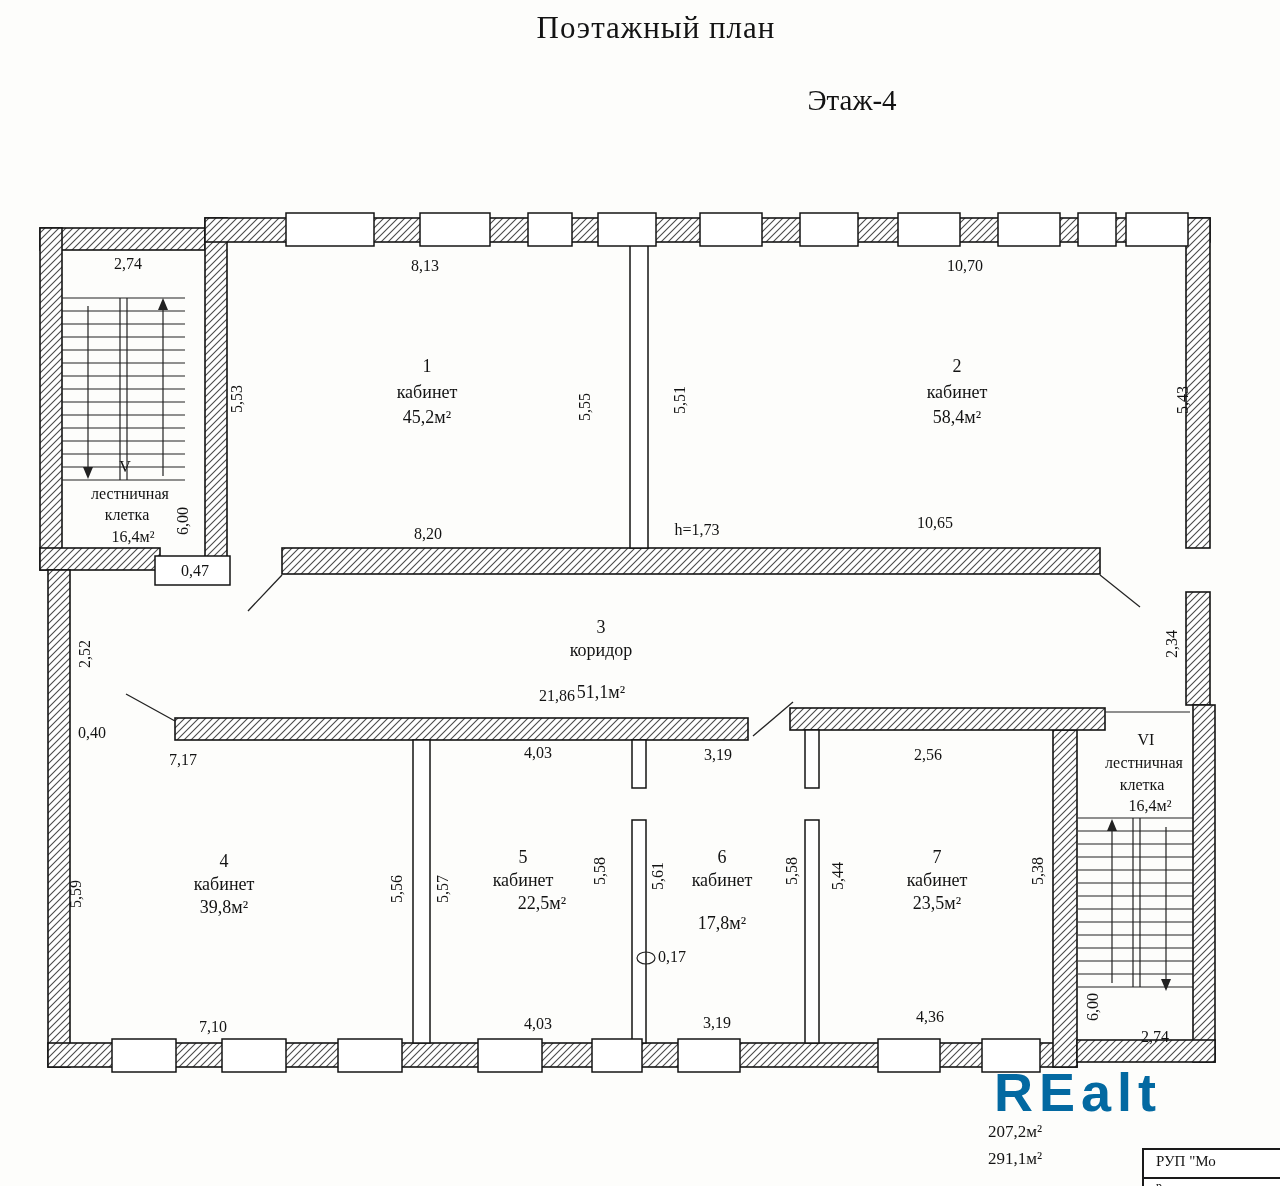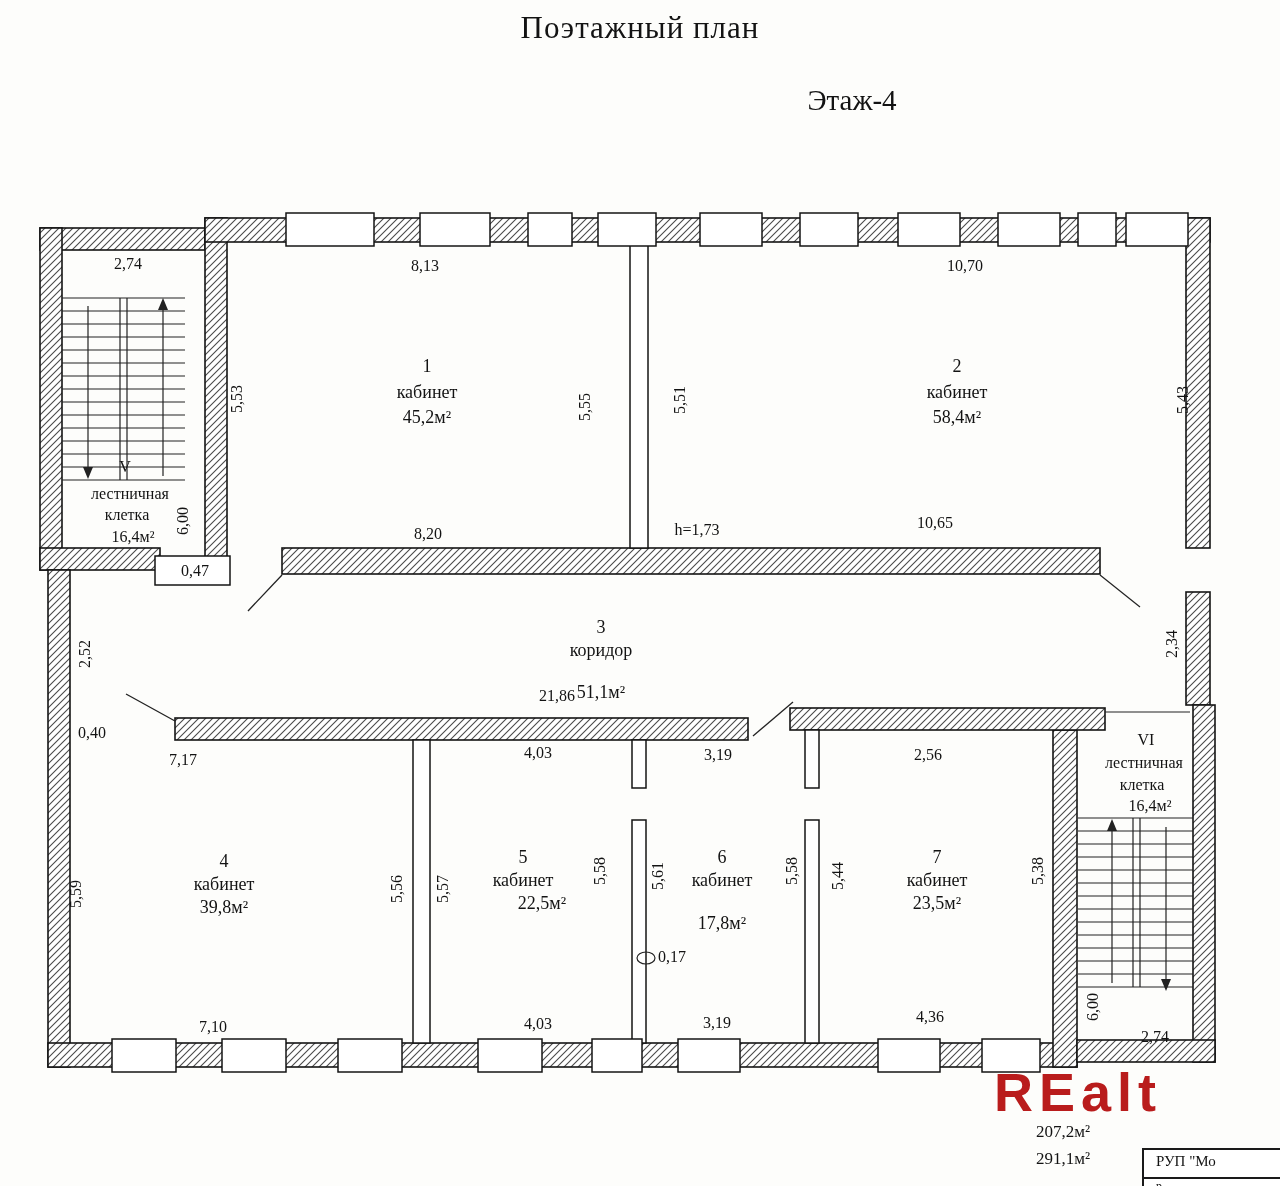--- a/index.html
+++ b/index.html
@@ -14,29 +14,29 @@
     position: relative; width: 1280px; height: 1186px;
     background: #fdfdfb; overflow: hidden;
   }
   .plan-svg { position: absolute; left: 0; top: 0; }
   .lbl {
     position: absolute; transform: translate(-50%,-50%);
     white-space: nowrap; font-size: 16px; color: #131313; line-height: 1;
   }
   .rot { transform: translate(-50%,-50%) rotate(-90deg); }
   .la { transform: translate(0,-50%); }
-  .title { font-size: 31px; letter-spacing: 1px; }
+  .title { font-size: 31px; letter-spacing: 1px; margin-left: 16px; }
   .sub { font-size: 29px; }
   .room { font-size: 18px; }
   .sc { font-size: 16px; }
   .dim { font-size: 16px; }
-  .foot { font-size: 17px; margin-left: 48px; }
+  .foot { font-size: 17px; }
   .wm {
     font-family: "Liberation Sans", sans-serif; font-weight: bold;
-    font-size: 54px; letter-spacing: 6px; color: #b91c1c;
+    font-size: 54px; letter-spacing: 6px; color: #0369a1;
   }
   .stamp {
     position: absolute; left: 1142px; top: 1148px; width: 140px; height: 40px;
     border: 2px solid #1a1a1a; border-right: none; border-bottom: none; background: #ffffff;
   }
   .stamp-row1 { font-size: 15px; padding: 3px 0 0 12px; }
   .stamp-div { position: absolute; left: 0; right: 0; top: 27px; border-top: 2px solid #1a1a1a; }
   .stamp-row2 { position: absolute; left: 12px; top: 29px; font-size: 12px; }
 </style>
 </head>

